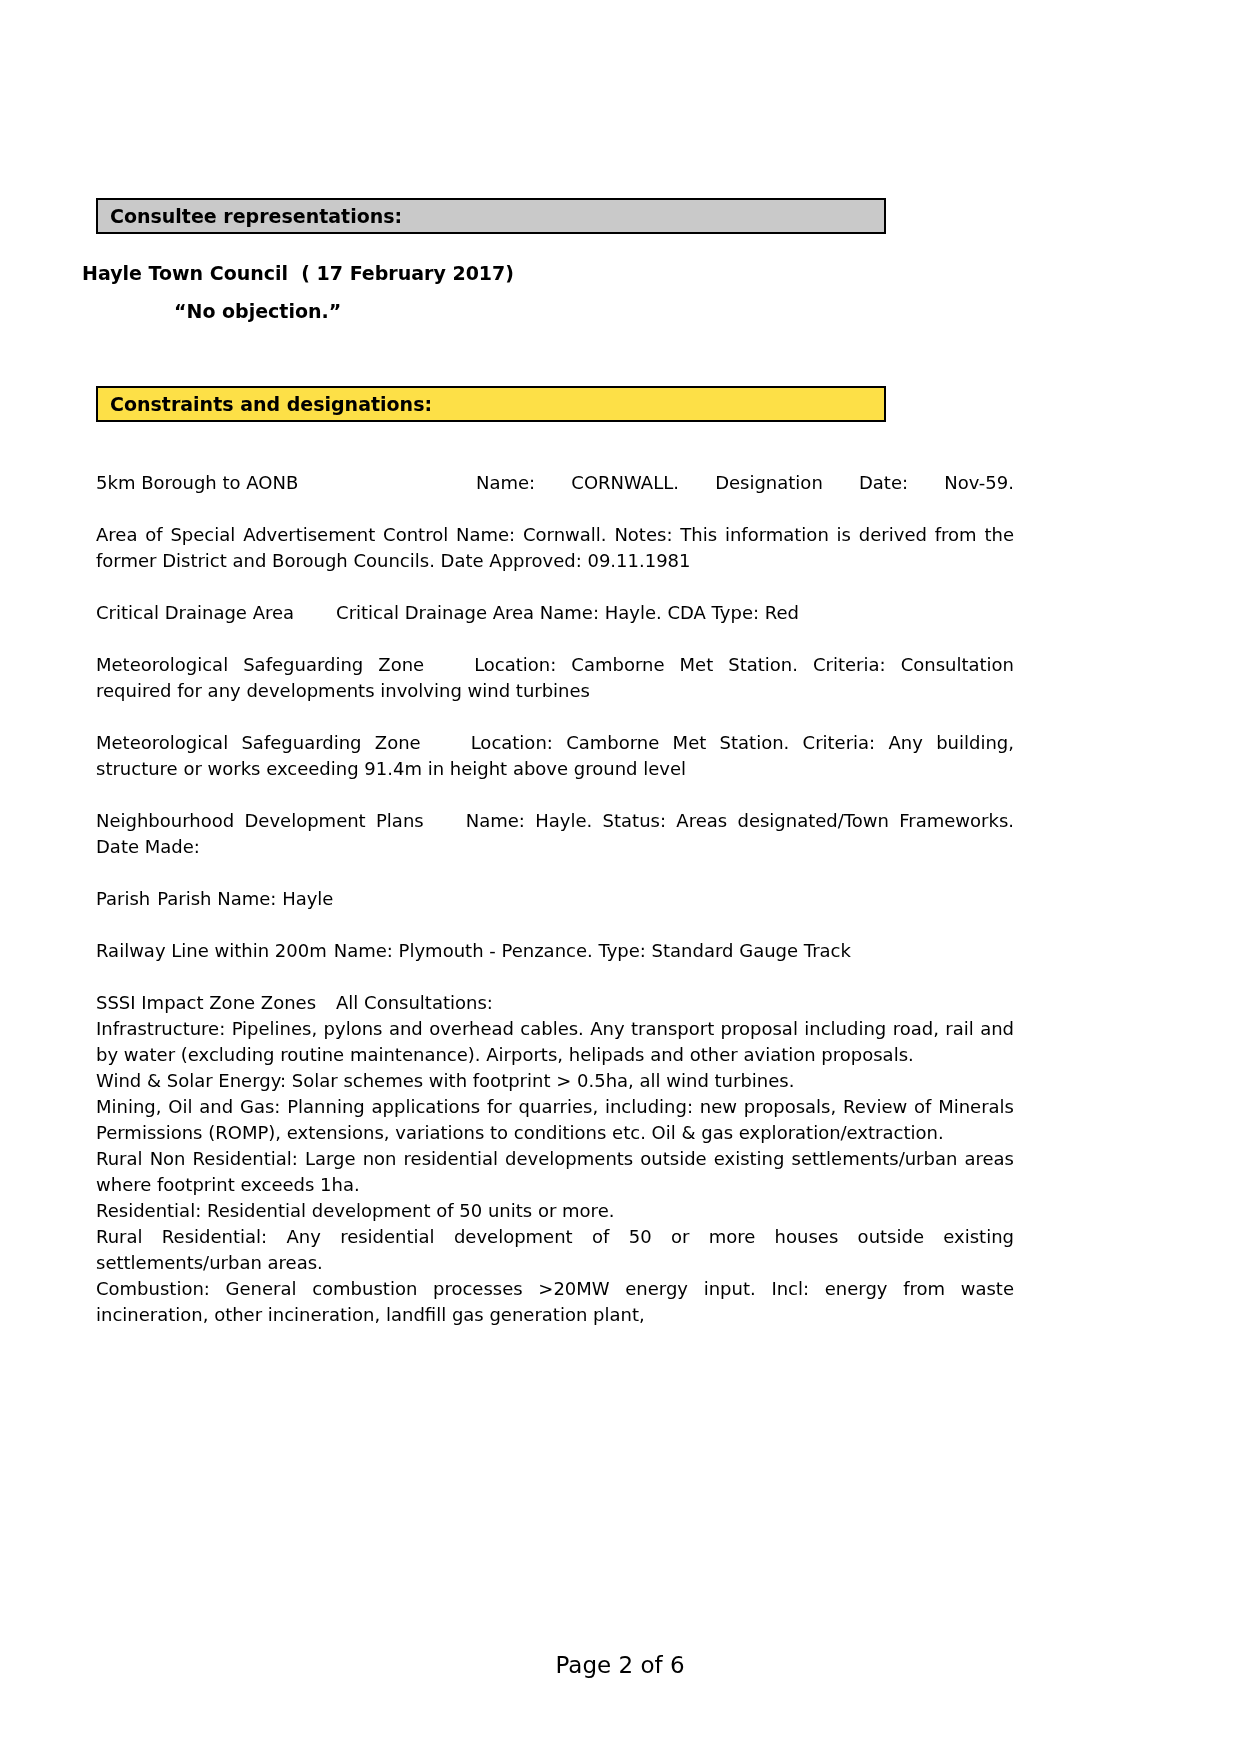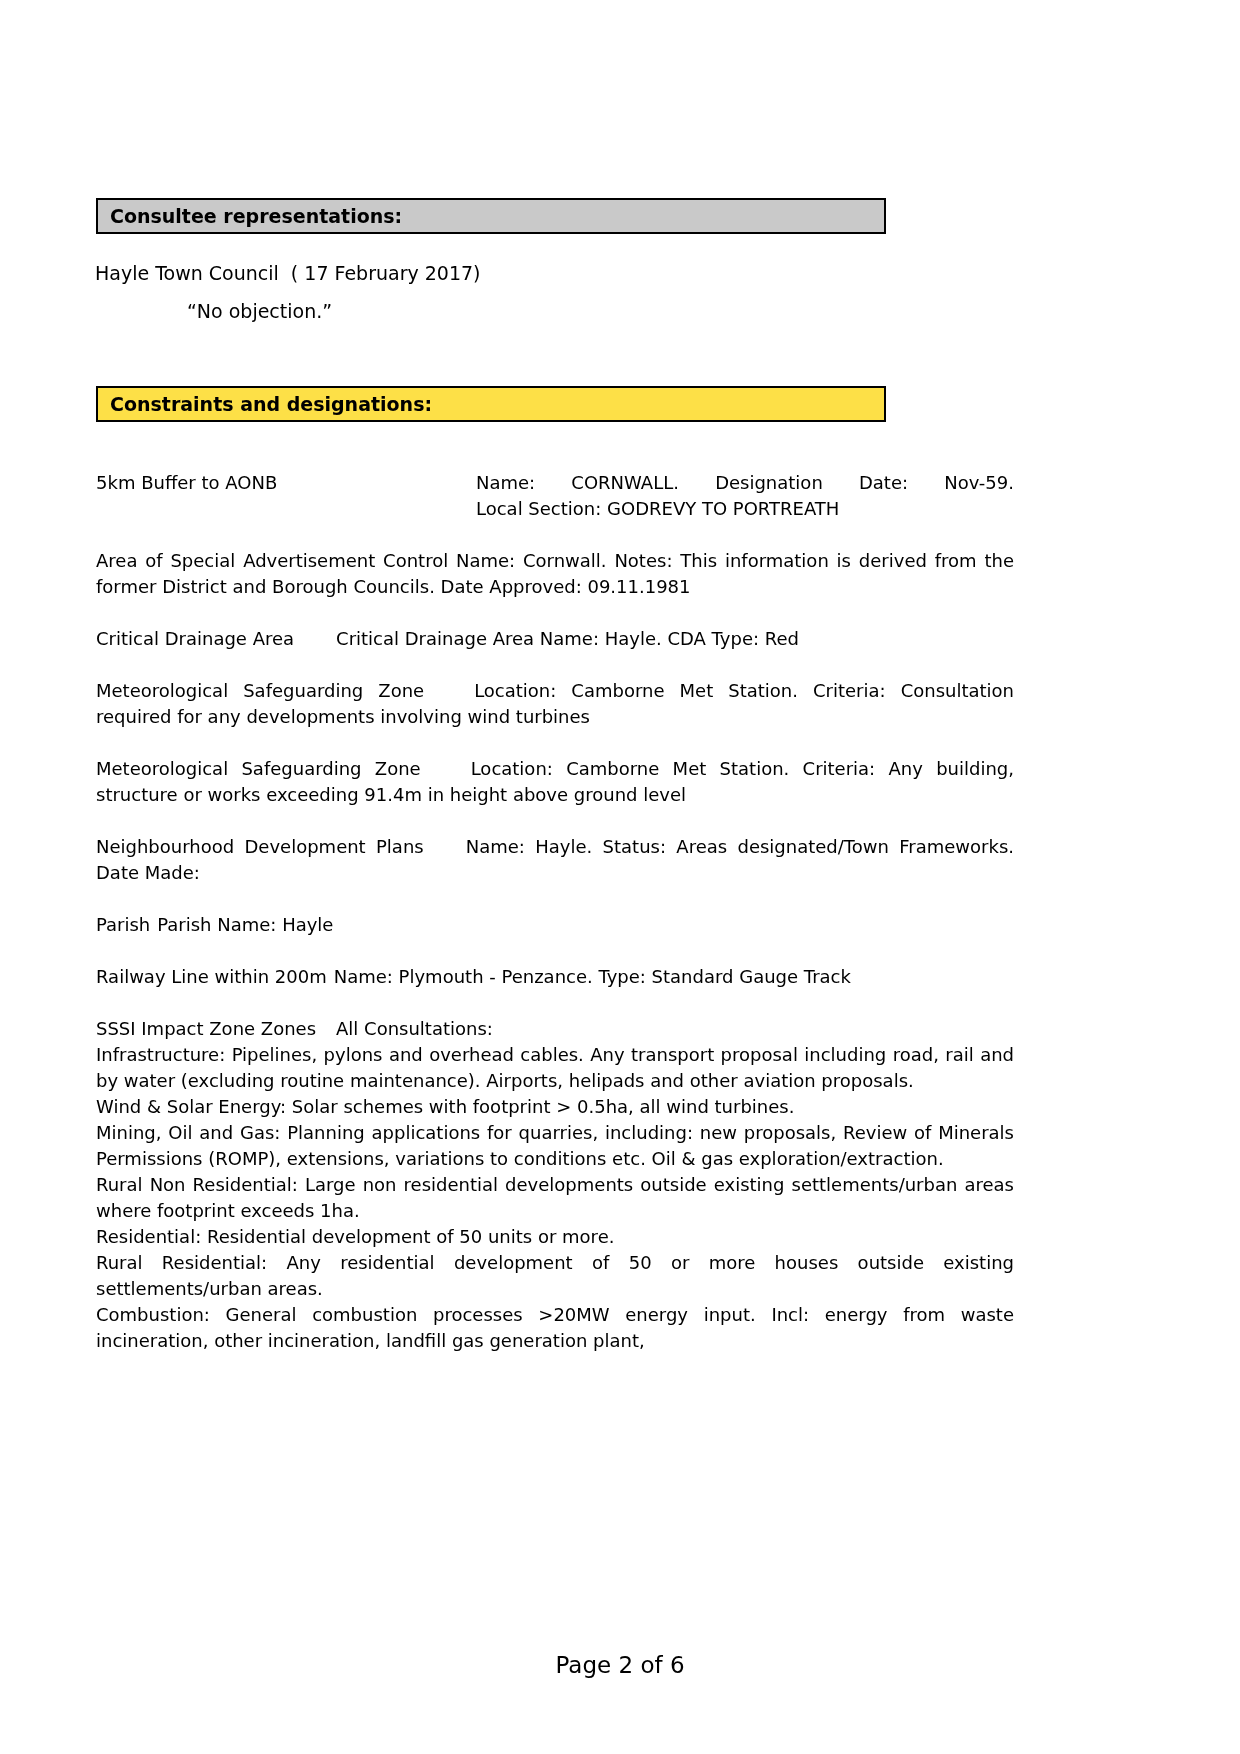--- a/index.html
+++ b/index.html
@@ -13,21 +13,21 @@
   .header-bar {
     position: absolute; left: 96px; width: 790px; height: 36px;
     background: #c9c9c9;
     border: 2px solid #000;
     display: flex; align-items: center;
     padding-left: 12px;
     font-size: 19px; font-weight: bold;
   }
   .bar-consultee { top: 198px; }
   .bar-constraints { top: 386px; }
-  .council-block { position: absolute; left: 95px; top: 260px; font-size: 19px; font-weight: normal; line-height: 26px; }
+  .council-block { position: absolute; left: 82px; top: 260px; font-size: 19px; font-weight: bold; line-height: 26px; }
   .council-quote { padding-left: 92px; margin-top: 12px; }
   .pre { white-space: pre-wrap; }
   .constraints-body {
     position: absolute; left: 96px; top: 470px; width: 918px;
     font-size: 18px; line-height: 26px;
   }
   .item { margin-top: 26px; text-align: justify; }
   .item.first { margin-top: 0; }
   .item.tight { margin-top: 0; }
   .two-col { display: flex; text-align: left; }
@@ -56,24 +56,23 @@
   <div class="council-quote">“No objection.”</div>
 </div>
 
 <div class="header-bar bar-constraints" style="background: #fde047; border-color: rgb(0, 0, 0);">
   <span>Constraints and designations:</span>
 </div>
 
 <div class="constraints-body">
 
   <div class="item first two-col">
-    <div class="col-label">5km Buffer to AONB</div>
+    <div class="col-label">5km Borough to AONB</div>
     <div class="col-detail">
       <div class="just-all">Name: CORNWALL. Designation Date: Nov-59.</div>
-      <div>Local Section: GODREVY TO PORTREATH</div>
     </div>
   </div>
 
   <div class="item">
     <span>Area of Special Advertisement Control Name: Cornwall. Notes: This information is derived from the former District and Borough Councils. Date Approved: 09.11.1981</span>
   </div>
 
   <div class="item">
     <span>Critical Drainage Area</span><span class="gap gap-md"></span><span>Critical Drainage Area Name: Hayle. CDA Type: Red</span>
   </div>

